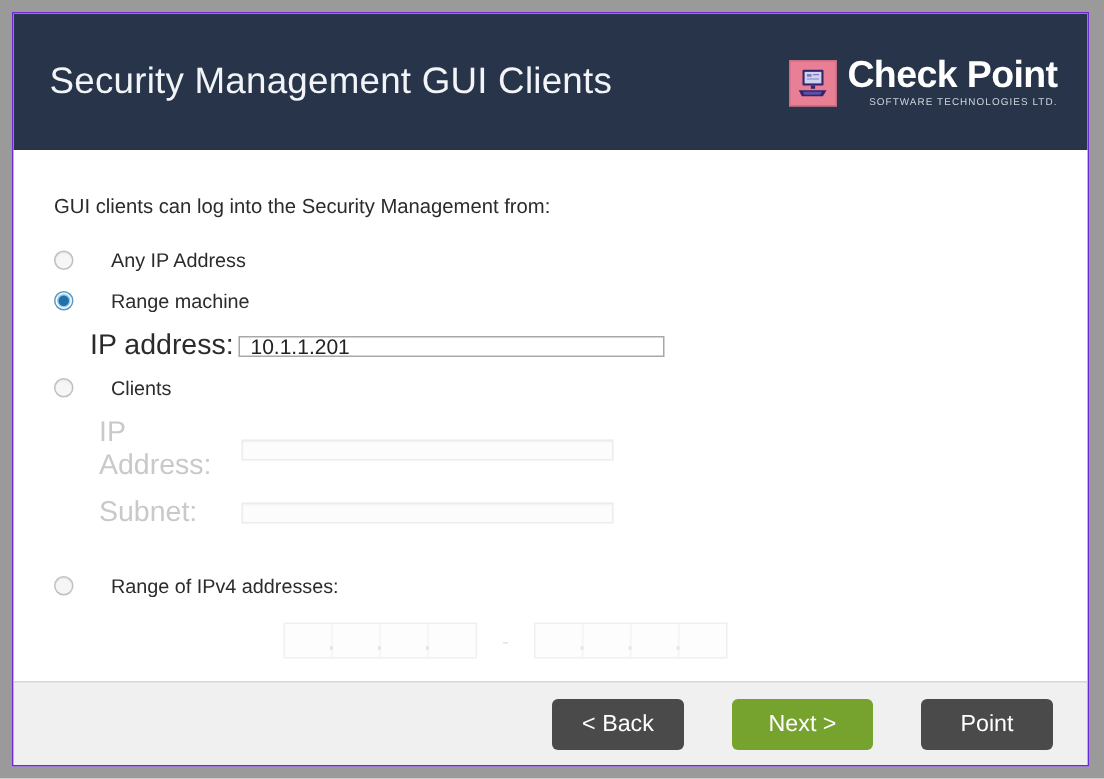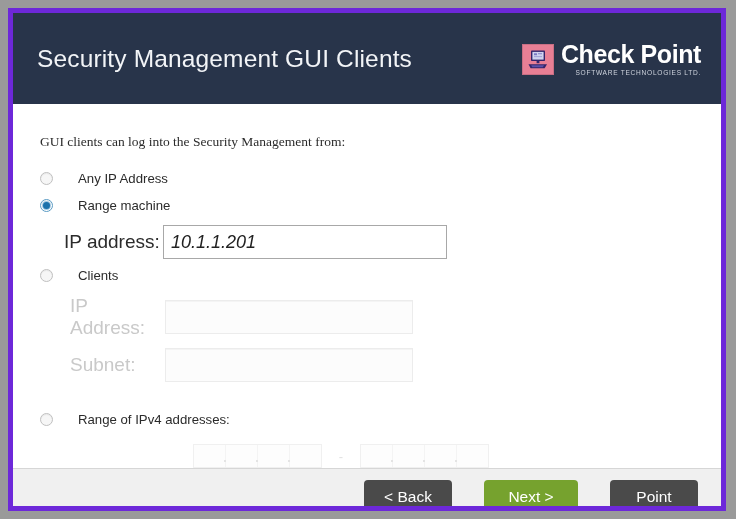--- a/index.html
+++ b/index.html
@@ -23,21 +23,21 @@
     box-sizing: border-box;
     background: #9a9a9a;
     padding: 8px 10px 8px 8px;
   }
   .window {
     position: relative;
     width: 100%;
     height: 100%;
     box-sizing: border-box;
     background: #ffffff;
-    border: 5px solid #6d28d9;
+    border: 1px solid #6d28d9;
     display: flex;
     flex-direction: column;
     overflow: hidden;
   }
 
   
   .header {
     position: relative;
     height: 91px;
     flex: 0 0 91px;
@@ -100,21 +100,20 @@
     flex: 1 1 auto;
     background: #ffffff;
     padding: 30px 0 0 27px;
     box-sizing: border-box;
     position: relative;
   }
   .intro {
     font-size: 13.5px;
     color: #2b2b2b;
     margin: 0 6px 21px 0;
-    font-family: Liberation Serif, serif;
   }
 
   
   .radio-row {
     display: flex;
     align-items: center;
     gap: 25px;
     margin-bottom: 12px;
   }
   .radio {
@@ -156,31 +155,30 @@
     font-size: 19px;
     color: #2b2b2b;
     width: 123px;
     padding-left: 24px;
     box-sizing: border-box;
   }
   .field-label.disabled {
     color: #c9c9c9;
   }
   .text-input {
-    height: 34px;
+    height: 14px;
     box-sizing: border-box;
     border: 1px solid #a8a8a8;
     background: #ffffff;
-    font-size: 18px;
+    font-size: 14px;
     color: #222222;
     font-family: "Liberation Sans", sans-serif;
     padding: 0 7px;
     outline: none;
     line-height: 23px;
-    font-style: italic;
   }
   .text-input.wide { width: 284px; }
   .text-input.disabled-input {
     border: 1px solid #ececec;
     background: #fcfcfc;
     width: 248px;
     box-shadow: inset 0 1px 0 #f4f4f4;
   }
 
   .net-row { margin-left: 0; }

